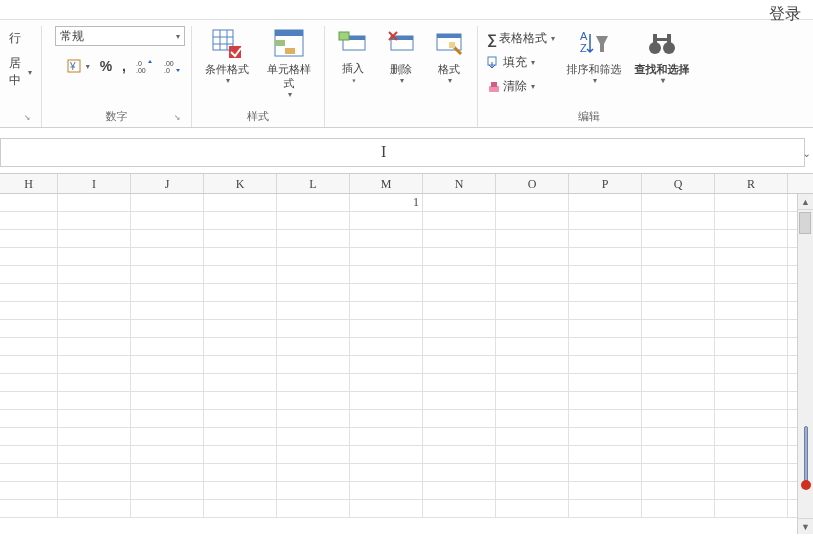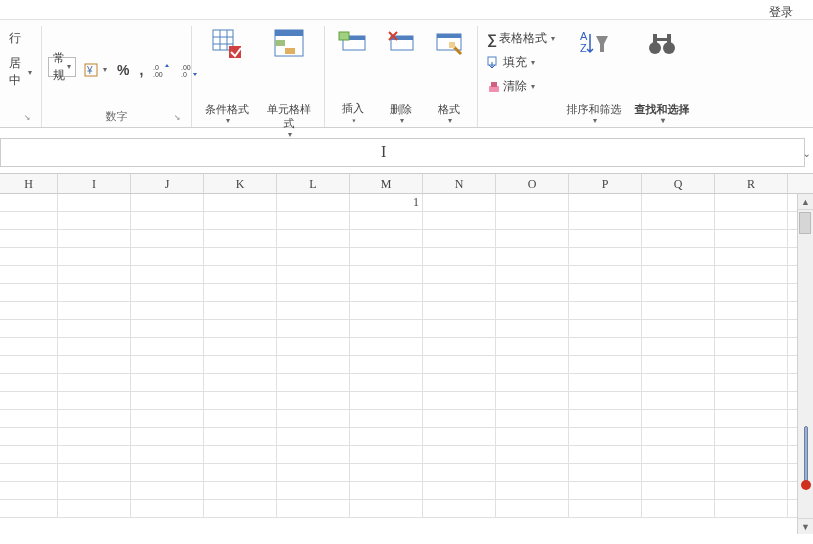--- a/index.html
+++ b/index.html
@@ -11,23 +11,23 @@
     height: 544px;
     overflow: hidden;
     position: relative;
     color: #444;
   }
   
   
   .top-bar {
     height: 20px;
     text-align: right;
-    padding-right: 20px;
+    padding-right: 12px;
     padding-top: 4px;
-    font-size: 12px;
+    font-size: 16px;
     color: #444;
     border-bottom: 1px solid #e0e0e0;
   }
   
   
   .ribbon {
     height: 108px;
     border-bottom: 1px solid #d0d0d0;
     display: flex;
     padding-top: 6px;
@@ -67,21 +67,21 @@
   
   .btn { display:inline-flex; align-items:center; gap:2px; padding:2px 3px; color:#444; cursor:default; }
   .caret { font-size:8px; color:#666; margin-left:2px; }
   
   
   .bigbtn {
     display:flex; flex-direction:column; align-items:center; justify-content:flex-start;
     width: 58px; padding:2px 2px; text-align:center; cursor:default;
   }
   .bigbtn .icon { width:32px; height:32px; margin-bottom:2px; }
-  .bigbtn .lbl { font-size:11px; line-height:14px; color:#444;margin-top:40px; }
+  .bigbtn .lbl { font-size:11px; line-height:14px; color:#444; }
   
   
   .align-group { width: 42px; }
   .align-body { display:flex; flex-direction:column; gap:4px; padding-top:2px; }
   .format-select { border:1px solid #bbb; height:20px; width:130px; display:flex; align-items:center; justify-content:space-between; padding:0 4px; background:#fff; font-size:12px; }
   .number-row2 { display:flex; align-items:center; gap:4px; margin-top:6px; }
   
   
   .formula-bar {
     height: 42px;
@@ -157,21 +157,21 @@
         <span>居中</span>
         <span class="caret">▾</span>
       </span>
     </div>
     <div class="rgroup-label">
       <span class="dialog-launch">↘</span>
     </div>
   </div>
 
   <div class="rgroup" style="width:150px;">
-    <div class="rgroup-body" style="align-items:center;">
+    <div class="rgroup-body" style="flex-direction:column;align-items:flex-end;">
       <div class="format-select">
         <span>常规</span>
         <span class="caret">▾</span>
       </div>
       <div class="number-row2">
         <span class="btn">
           <svg width="16" height="16">
               <rect x="2" y="2" width="12" height="12" fill="none" stroke="#c08028" stroke-width="1"></rect>
               <text x="4" y="12" font-size="10" fill="#5070a0">¥</text>
             </svg>
@@ -303,20 +303,21 @@
             <circle cx="9" cy="20" r="6" fill="#606060"></circle>
             <circle cx="23" cy="20" r="6" fill="#606060"></circle>
             <rect x="7" y="6" width="4" height="10" fill="#606060"></rect>
             <rect x="21" y="6" width="4" height="10" fill="#606060"></rect>
             <rect x="11" y="10" width="10" height="3" fill="#606060"></rect>
           </svg>
         <span class="lbl">查找和选择</span>
         <span class="caret">▾</span>
       </div>
     </div>
+    <div class="rgroup-label">编辑</div>
   </div>
 
 </div>
 
 <div class="formula-bar">
   <div class="formula-input">
     <span class="text-cursor">I</span>
   </div>
   <div class="fb-expand">⌄</div>
 </div>

